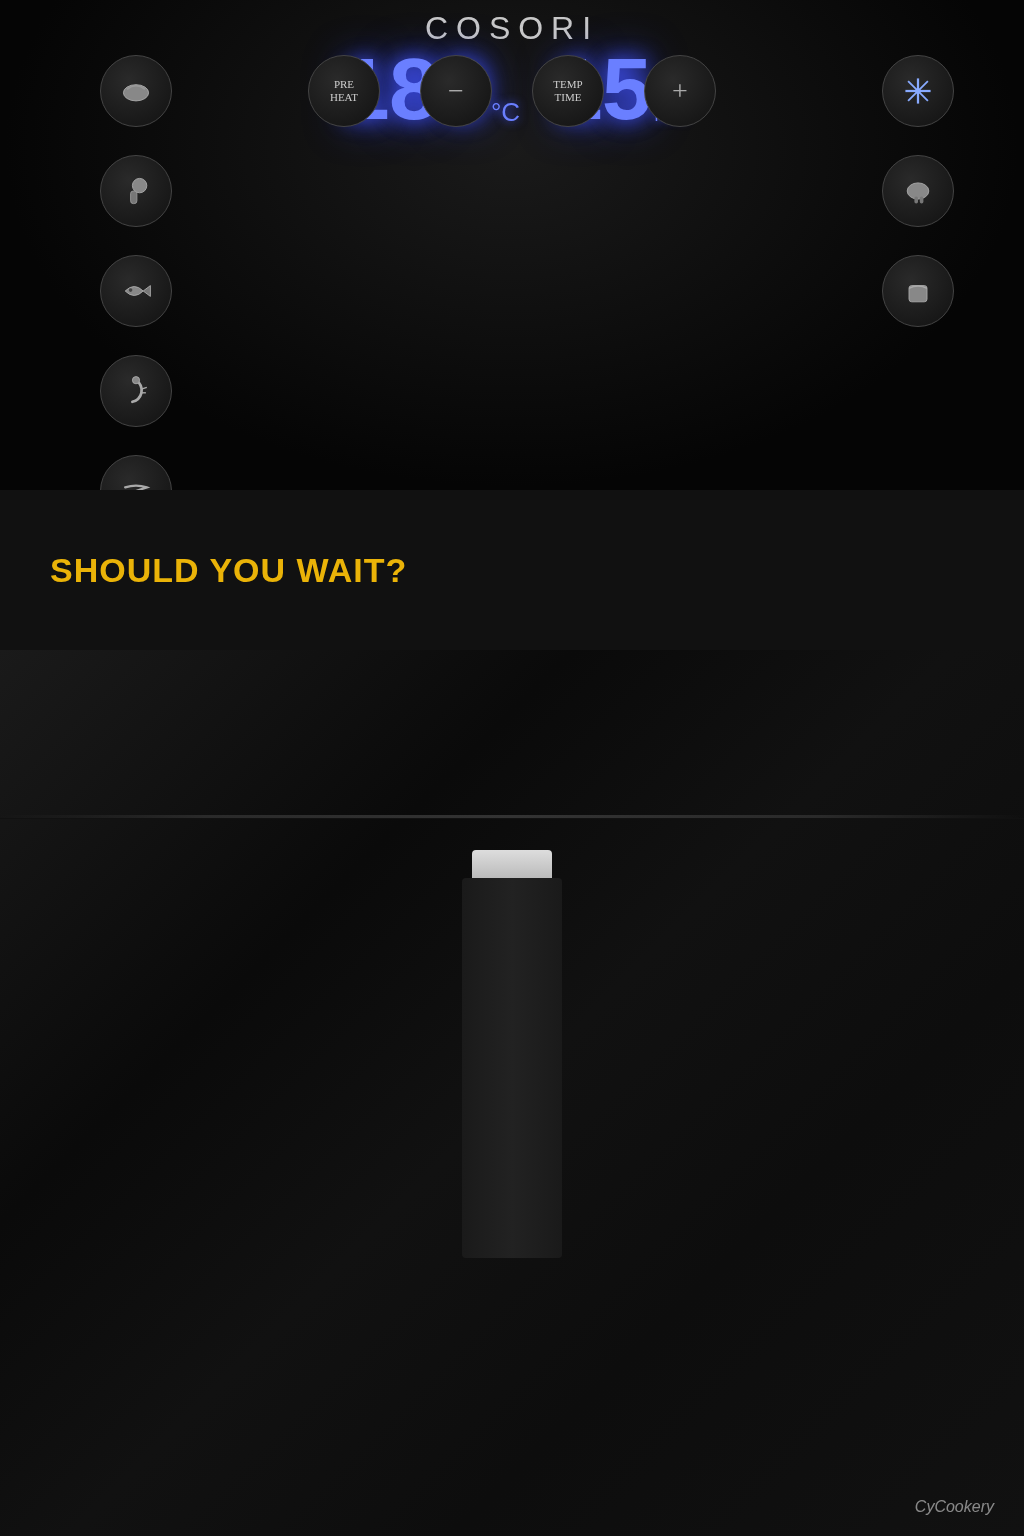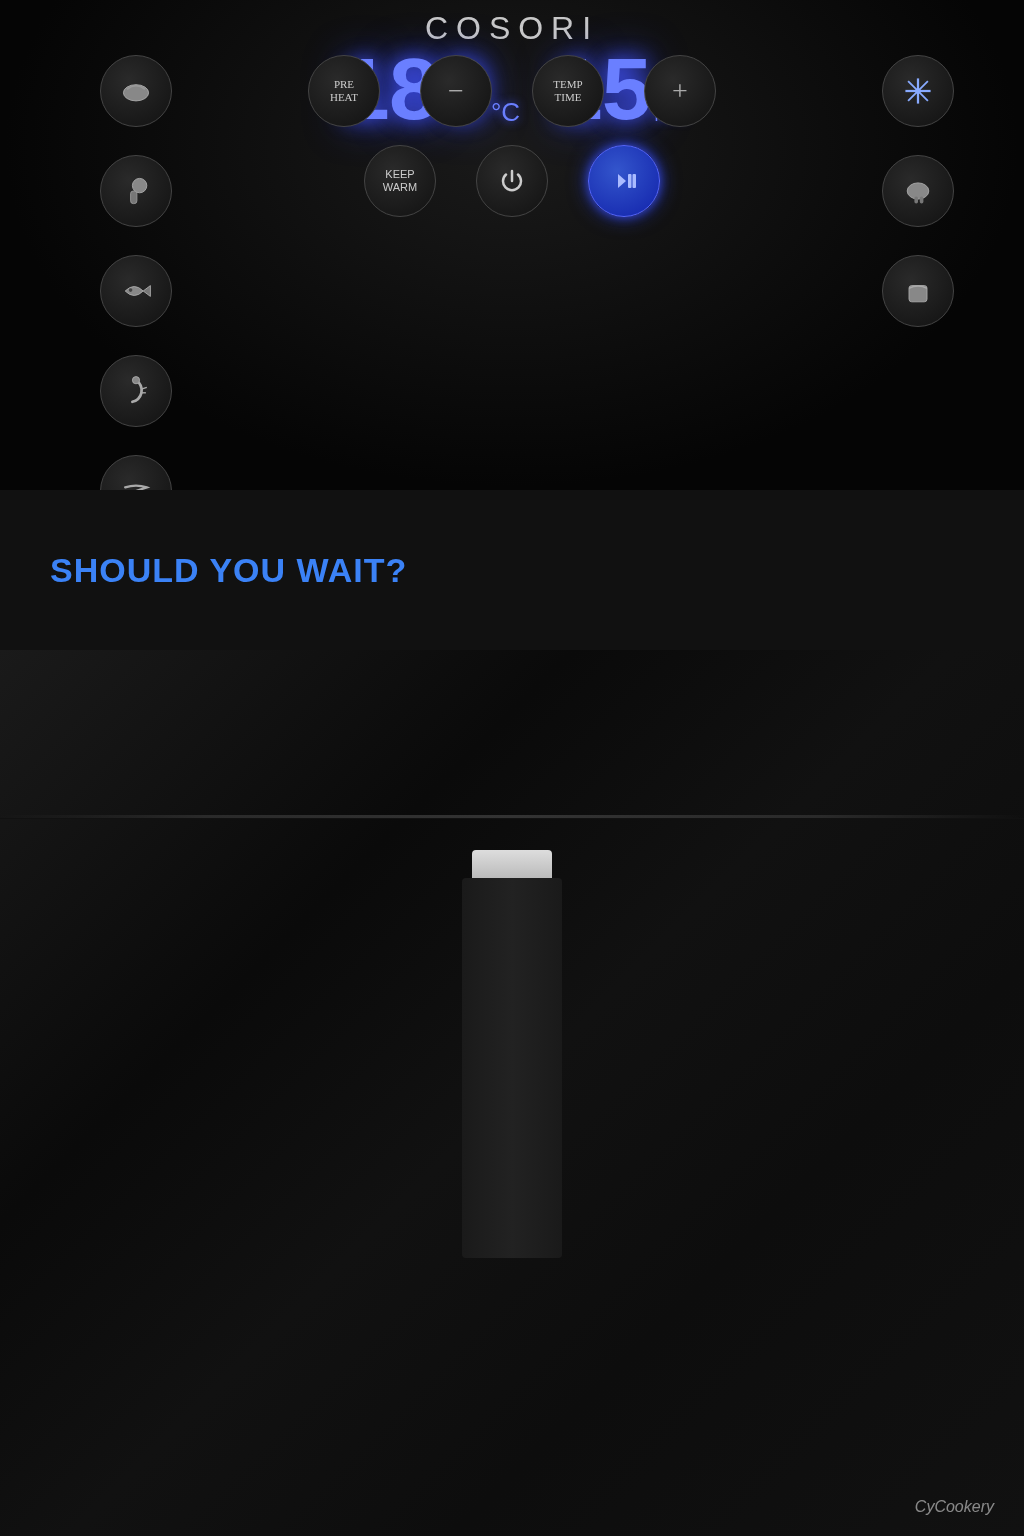--- a/index.html
+++ b/index.html
@@ -203,21 +203,21 @@
     .article-subtitle {
       color: #e0e0e0;
       font-size: 20px;
       font-weight: 400;
       letter-spacing: 1px;
       text-transform: uppercase;
       margin-bottom: 8px;
     }
 
     .article-title {
-      color: #3b82f6;
+      color: #eab308;
       font-size: 34px;
       font-weight: 700;
       text-transform: uppercase;
       letter-spacing: 1px;
     }
 
     
     .bottom-section {
       width: 100%;
       height: 886px;
@@ -382,41 +382,20 @@
 
     <div class="ctrl-btn">
       <span>TEMP<br>TIME</span>
     </div>
 
     <div class="ctrl-btn">
       <span class="plus-icon">+</span>
     </div>
   </div>
 
-  <div class="center-row2">
-
-    <div class="ctrl-btn">
-      <span>KEEP<br>WARM</span>
-    </div>
-
-    <div class="ctrl-btn">
-      <svg width="28" height="28" viewBox="0 0 28 28" fill="none">
-        <path d="M14 4 L14 14" stroke="#ccc" stroke-width="2.5" stroke-linecap="round"></path>
-        <path d="M8 7.5 A9 9 0 1 0 20 7.5" stroke="#ccc" stroke-width="2.5" fill="none" stroke-linecap="round"></path>
-      </svg>
-    </div>
-
-    <div class="ctrl-btn active play-pause-btn">
-      <svg width="28" height="28" viewBox="0 0 28 28" fill="none">
-        <polygon points="8,7 16,14 8,21" fill="#aabbff"></polygon>
-        <rect x="18" y="7" width="3.5" height="14" rx="1" fill="#aabbff"></rect>
-        <rect x="22.5" y="7" width="3.5" height="14" rx="1" fill="#aabbff"></rect>
-      </svg>
-    </div>
-  </div>
 </div>
 
 <div class="middle-section">
   <div class="article-title">SHOULD YOU WAIT?</div>
 </div>
 
 <div class="bottom-section">
   <div class="fryer-body"></div>
   <div class="fryer-seam"></div>
 

